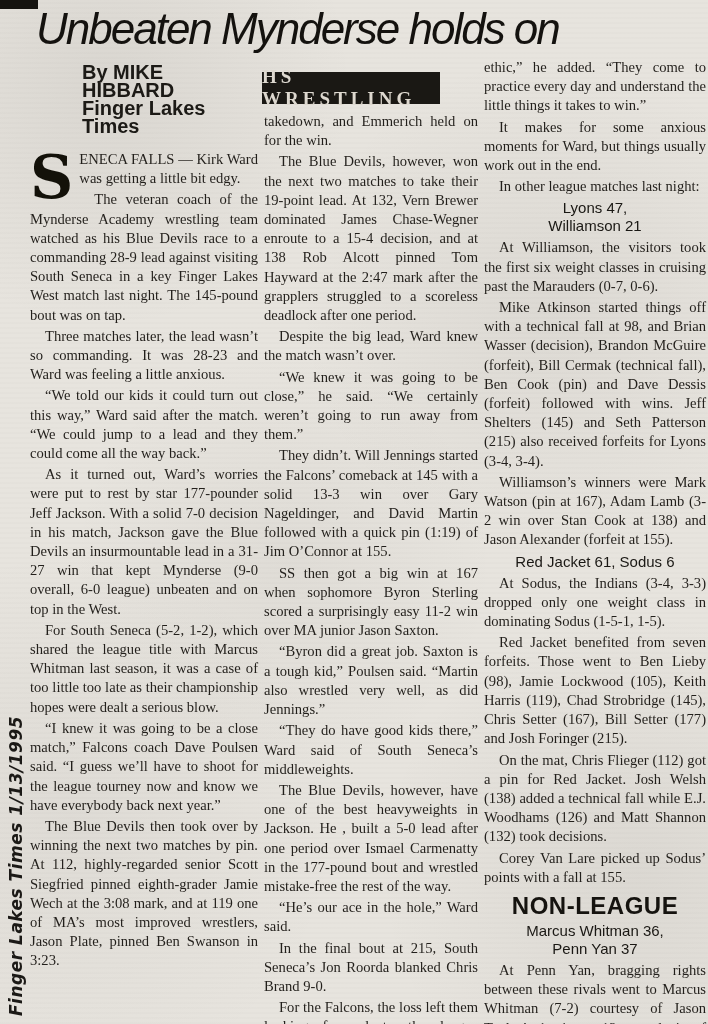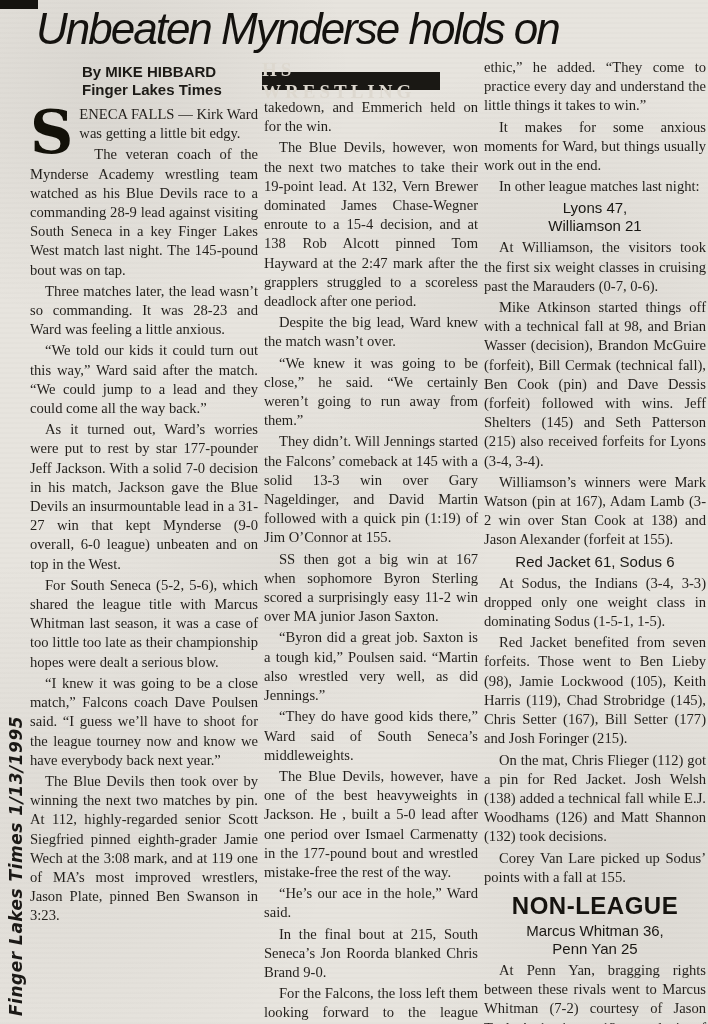--- a/index.html
+++ b/index.html
@@ -37,25 +37,25 @@
     font-size:44px;letter-spacing:-2px;
     color:#14120f;white-space:nowrap;
   }
   .col{position:absolute;top:63px;}
   .col-left{left:30px;width:228px;}
   .col-mid{left:264px;width:214px;}
   .col-right{left:484px;width:222px;top:58px;}
   .byline{
     padding-left:52px;
     font-family:"Liberation Sans", sans-serif;
-    font-weight:bold;font-size:15px;line-height:18px;
-    margin-bottom:6px;color:#1c1a16;
+    font-weight:bold;font-size:20px;line-height:18px;
+    margin-bottom:15px;color:#1c1a16;
   }
   .badge{
-    width:178px;height:18px;margin:9px 0 8px -2px;
+    width:178px;height:32px;margin:9px 0 8px -2px;
     background:#1a1814;color:#ddd8cf;
     display:flex;align-items:center;justify-content:center;
     font-family:"Liberation Serif", serif;
     font-weight:bold;font-size:19px;letter-spacing:4px;
   }
   .body-p{
     margin:0 0 2px 0;
     font-size:14.6px;line-height:19.2px;
     text-align:justify;text-indent:15px;
     color:#221f1b;
@@ -94,21 +94,21 @@
     <div class="byline">
       <div>By MIKE HIBBARD</div>
       <div>Finger Lakes Times</div>
     </div>
     <div class="blocks">
         <p class="body-p lede"><span class="dropcap">S</span>ENECA FALLS — Kirk Ward was getting a little bit edgy.</p>
         <p class="body-p">The veteran coach of the Mynderse Academy wrestling team watched as his Blue Devils race to a commanding 28-9 lead against visiting South Seneca in a key Finger Lakes West match last night. The 145-pound bout was on tap.</p>
         <p class="body-p">Three matches later, the lead wasn’t so commanding. It was 28-23 and Ward was feeling a little anxious.</p>
         <p class="body-p">“We told our kids it could turn out this way,” Ward said after the match. “We could jump to a lead and they could come all the way back.”</p>
         <p class="body-p">As it turned out, Ward’s worries were put to rest by star 177-pounder Jeff Jackson. With a solid 7-0 decision in his match, Jackson gave the Blue Devils an insurmountable lead in a 31-27 win that kept Mynderse (9-0 overall, 6-0 league) unbeaten and on top in the West.</p>
-        <p class="body-p">For South Seneca (5-2, 5-6), which shared the league title with Marcus Whitman last season, it was a case of too little too late as their championship hopes were dealt a serious blow.</p>
+        <p class="body-p">For South Seneca (5-2, 1-2), which shared the league title with Marcus Whitman last season, it was a case of too little too late as their championship hopes were dealt a serious blow.</p>
         <p class="body-p">“I knew it was going to be a close match,” Falcons coach Dave Poulsen said. “I guess we’ll have to shoot for the league tourney now and know we have everybody back next year.”</p>
         <p class="body-p">The Blue Devils then took over by winning the next two matches by pin. At 112, highly-regarded senior Scott Siegfried pinned eighth-grader Jamie Wech at the 3:08 mark, and at 119 one of MA’s most improved wrestlers, Jason Plate, pinned Ben Swanson in 3:23.</p>
       </div>
   </div>
 
   <div class="col col-mid">
     <div class="badge">HS WRESTLING</div>
     <div class="blocks">
         <p class="body-p no-indent">takedown, and Emmerich held on for the win.</p>
         <p class="body-p">The Blue Devils, however, won the next two matches to take their 19-point lead. At 132, Vern Brewer dominated James Chase-Wegner enroute to a 15-4 decision, and at 138 Rob Alcott pinned Tom Hayward at the 2:47 mark after the grapplers struggled to a scoreless deadlock after one period.</p>
@@ -142,18 +142,18 @@
         </div>
         <p class="body-p">At Sodus, the Indians (3-4, 3-3) dropped only one weight class in dominating Sodus (1-5-1, 1-5).</p>
         <p class="body-p">Red Jacket benefited from seven forfeits. Those went to Ben Lieby (98), Jamie Lockwood (105), Keith Harris (119), Chad Strobridge (145), Chris Setter (167), Bill Setter (177) and Josh Foringer (215).</p>
         <p class="body-p">On the mat, Chris Flieger (112) got a pin for Red Jacket. Josh Welsh (138) added a technical fall while E.J. Woodhams (126) and Matt Shannon (132) took decisions.</p>
         <p class="body-p">Corey Van Lare picked up Sodus’ points with a fall at 155.</p>
         <div class="subhead-large">
           <div>NON-LEAGUE</div>
         </div>
         <div class="subhead">
           <div>Marcus Whitman 36,</div>
-          <div>Penn Yan 25</div>
+          <div>Penn Yan 37</div>
         </div>
         <p class="body-p">At Penn Yan, bragging rights between these rivals went to Marcus Whitman (7-2) courtesy of Jason Taylor’s 1-minute, 12-second pin of Ted Bacher in the heavyweight match.</p>
       </div>
   </div>
 </div>
 
 </body></html>

